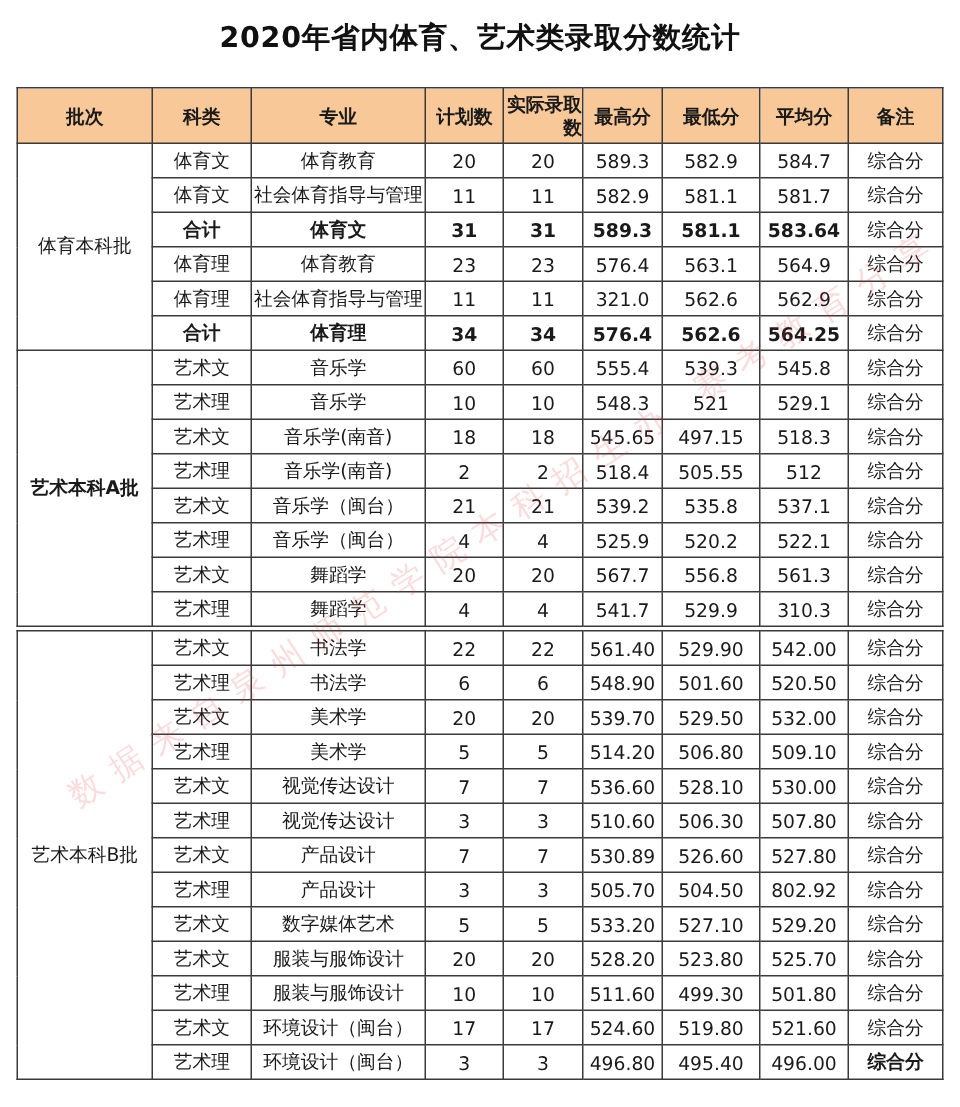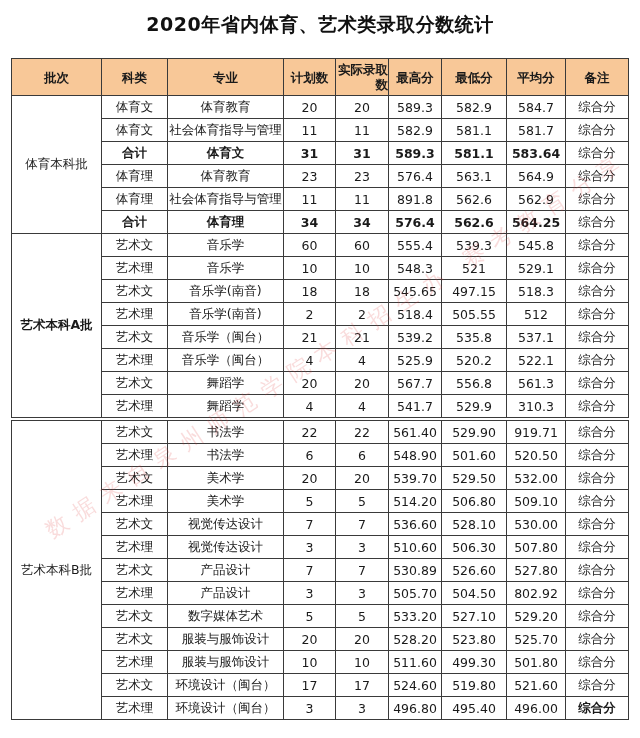--- a/index.html
+++ b/index.html
@@ -91,21 +91,21 @@
         <td>576.4</td>
         <td>563.1</td>
         <td>564.9</td>
         <td style="font-weight: normal;">综合分</td>
       </tr>
       <tr class="r">
         <td>体育理</td>
         <td>社会体育指导与管理</td>
         <td>11</td>
         <td>11</td>
-        <td>891.8</td>
+        <td>321.0</td>
         <td>562.6</td>
         <td>562.9</td>
         <td style="font-weight: normal;">综合分</td>
       </tr>
       <tr class="r bold">
         <td>合计</td>
         <td>体育理</td>
         <td>34</td>
         <td>34</td>
         <td>576.4</td>
@@ -211,21 +211,21 @@
   </colgroup>
   <tbody id="body-lower">
       <tr class="r">
         <td rowspan="13" class="batch" style="font-weight: normal;">艺术本科B批</td>
         <td>艺术文</td>
         <td>书法学</td>
         <td>22</td>
         <td>22</td>
         <td>561.40</td>
         <td>529.90</td>
-        <td>919.71</td>
+        <td>542.00</td>
         <td style="font-weight: normal;">综合分</td>
       </tr>
       <tr class="r">
         <td>艺术理</td>
         <td>书法学</td>
         <td>6</td>
         <td>6</td>
         <td>548.90</td>
         <td>501.60</td>
         <td>520.50</td>

